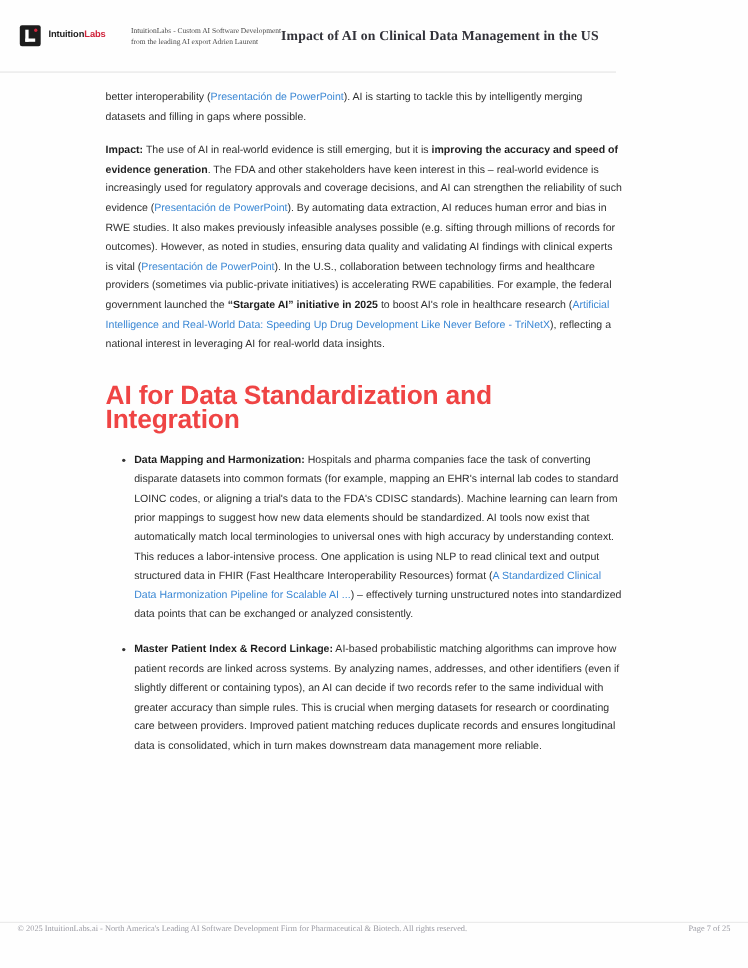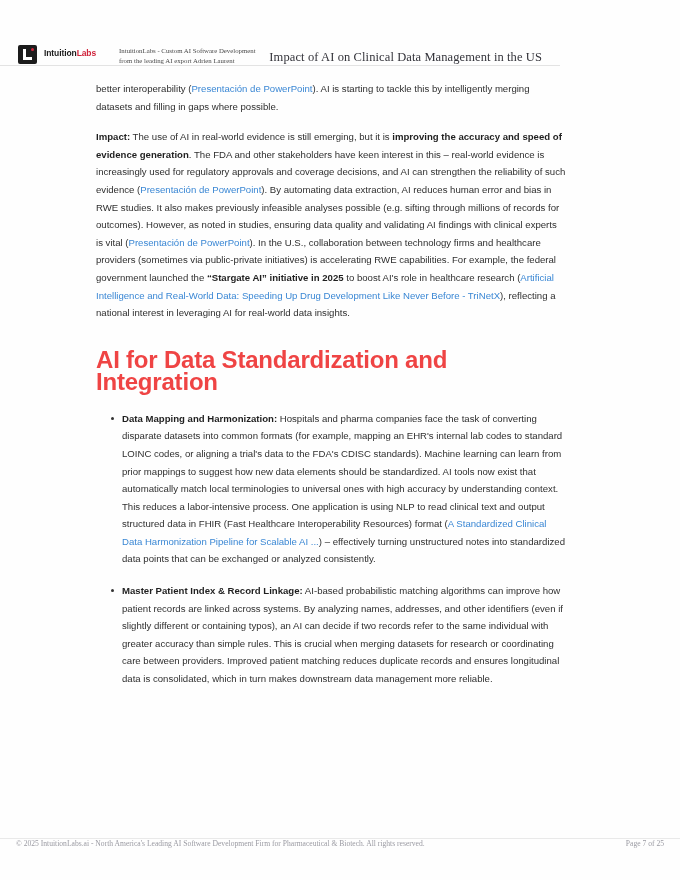--- a/index.html
+++ b/index.html
@@ -26,21 +26,21 @@
   
   .header {
     position: absolute;
     top: 0;
     left: 0;
     width: 560px;
     height: 66px;
     box-sizing: border-box;
     border-bottom: 1px solid #e3e3e3;
     display: flex;
-    align-items: flex-end;
+    align-items: center;
     padding: 0 18px;
   }
   .brand {
     display: flex;
     align-items: flex-start;
     gap: 7px;
   }
   .logo-mark {
     width: 19px;
     height: 19px;
@@ -95,20 +95,21 @@
     white-space: nowrap;
   }
 
   .header-title {
     margin-left: auto;
     font-family: "Liberation Serif", serif;
     font-size: 12.5px;
     color: #33333a;
     letter-spacing: 0.1px;
     white-space: nowrap;
+    font-weight: bold;
   }
 
   
   .content {
     position: absolute;
     top: 66px;
     left: 0;
     width: 656px;
     padding: 14px 90px 0 96px;
     box-sizing: border-box;

